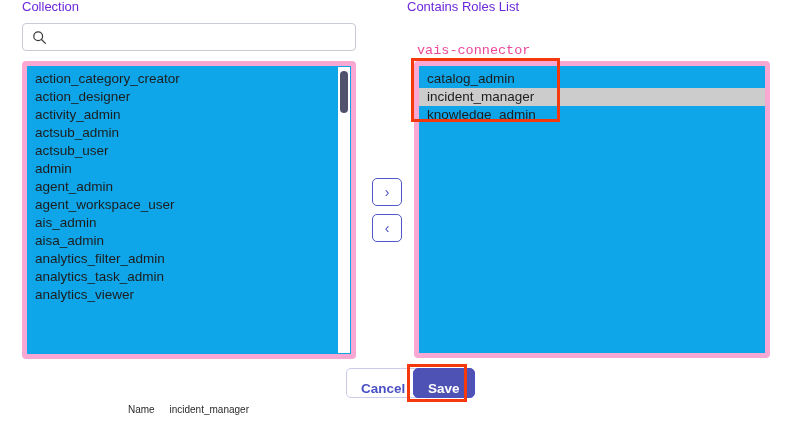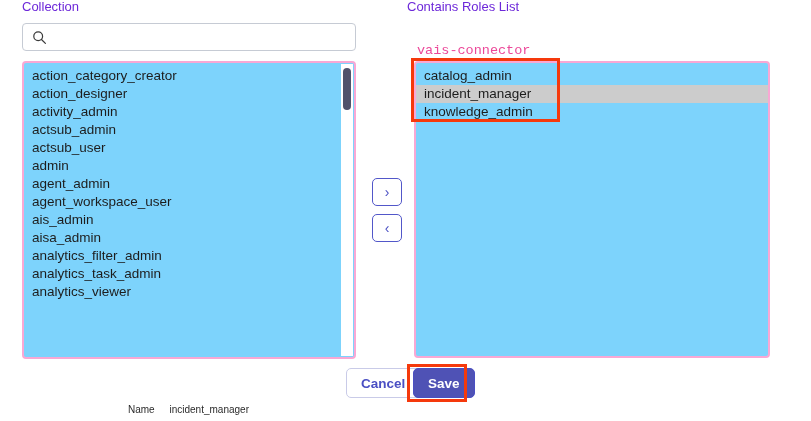--- a/index.html
+++ b/index.html
@@ -68,23 +68,23 @@
     font-family: "Liberation Sans", sans-serif;
     font-size: 13px;
     color: #222;
     padding: 0 8px;
   }
 
   
   .listbox {
     position: absolute;
     box-sizing: border-box;
-    border: 2px solid #f9a8d4;
+    border: 5px solid #f9a8d4;
     border-radius: 4px;
-    background: #7dd3fc;
+    background: #0ea5e9;
     overflow: hidden;
   }
   #left-listbox {
     left: 22px;
     top: 61px;
     width: 334px;
     height: 298px;
   }
   #right-listbox {
     left: 414px;
@@ -152,21 +152,21 @@
   
   .footer-btn {
     position: absolute;
     box-sizing: border-box;
     height: 30px;
     border-radius: 5px;
     font-size: 13.5px;
     font-weight: bold;
     cursor: pointer;
     font-family: "Liberation Sans", sans-serif;
-    padding: 6px 14px;
+    padding: 12px 14px;
   }
   #btn-cancel {
     left: 346px;
     top: 368px;
     border: 1px solid #c9cbe8;
     background: #ffffff;
     color: #4a4fc3;
   }
   #btn-save {
     left: 413px;

